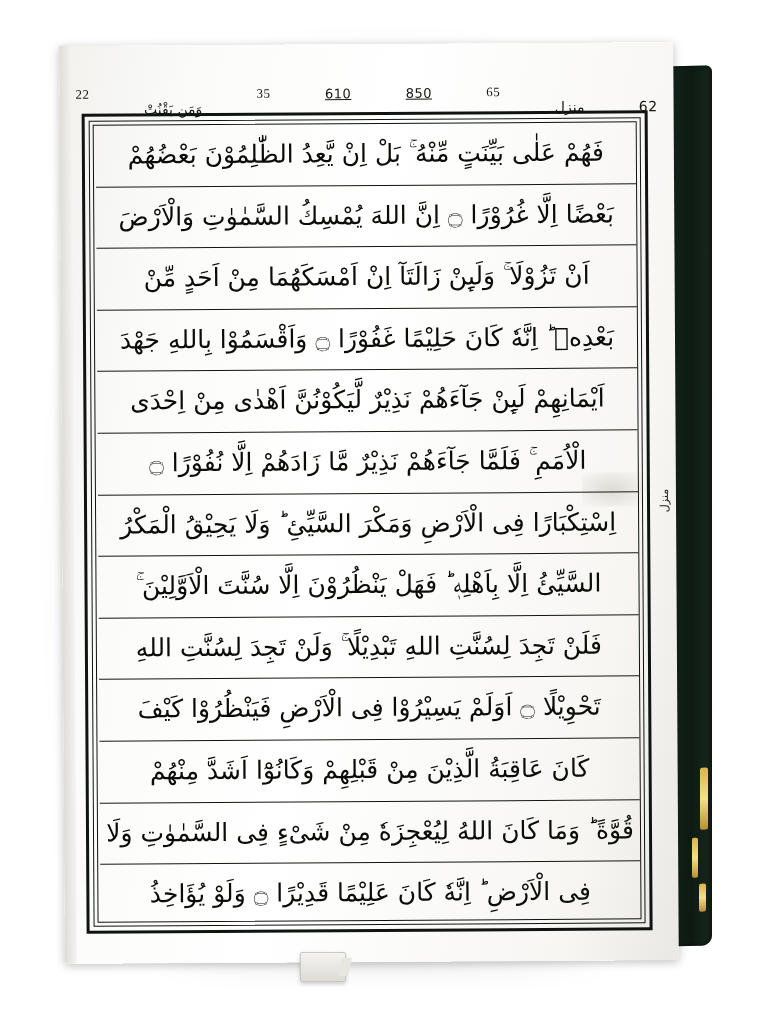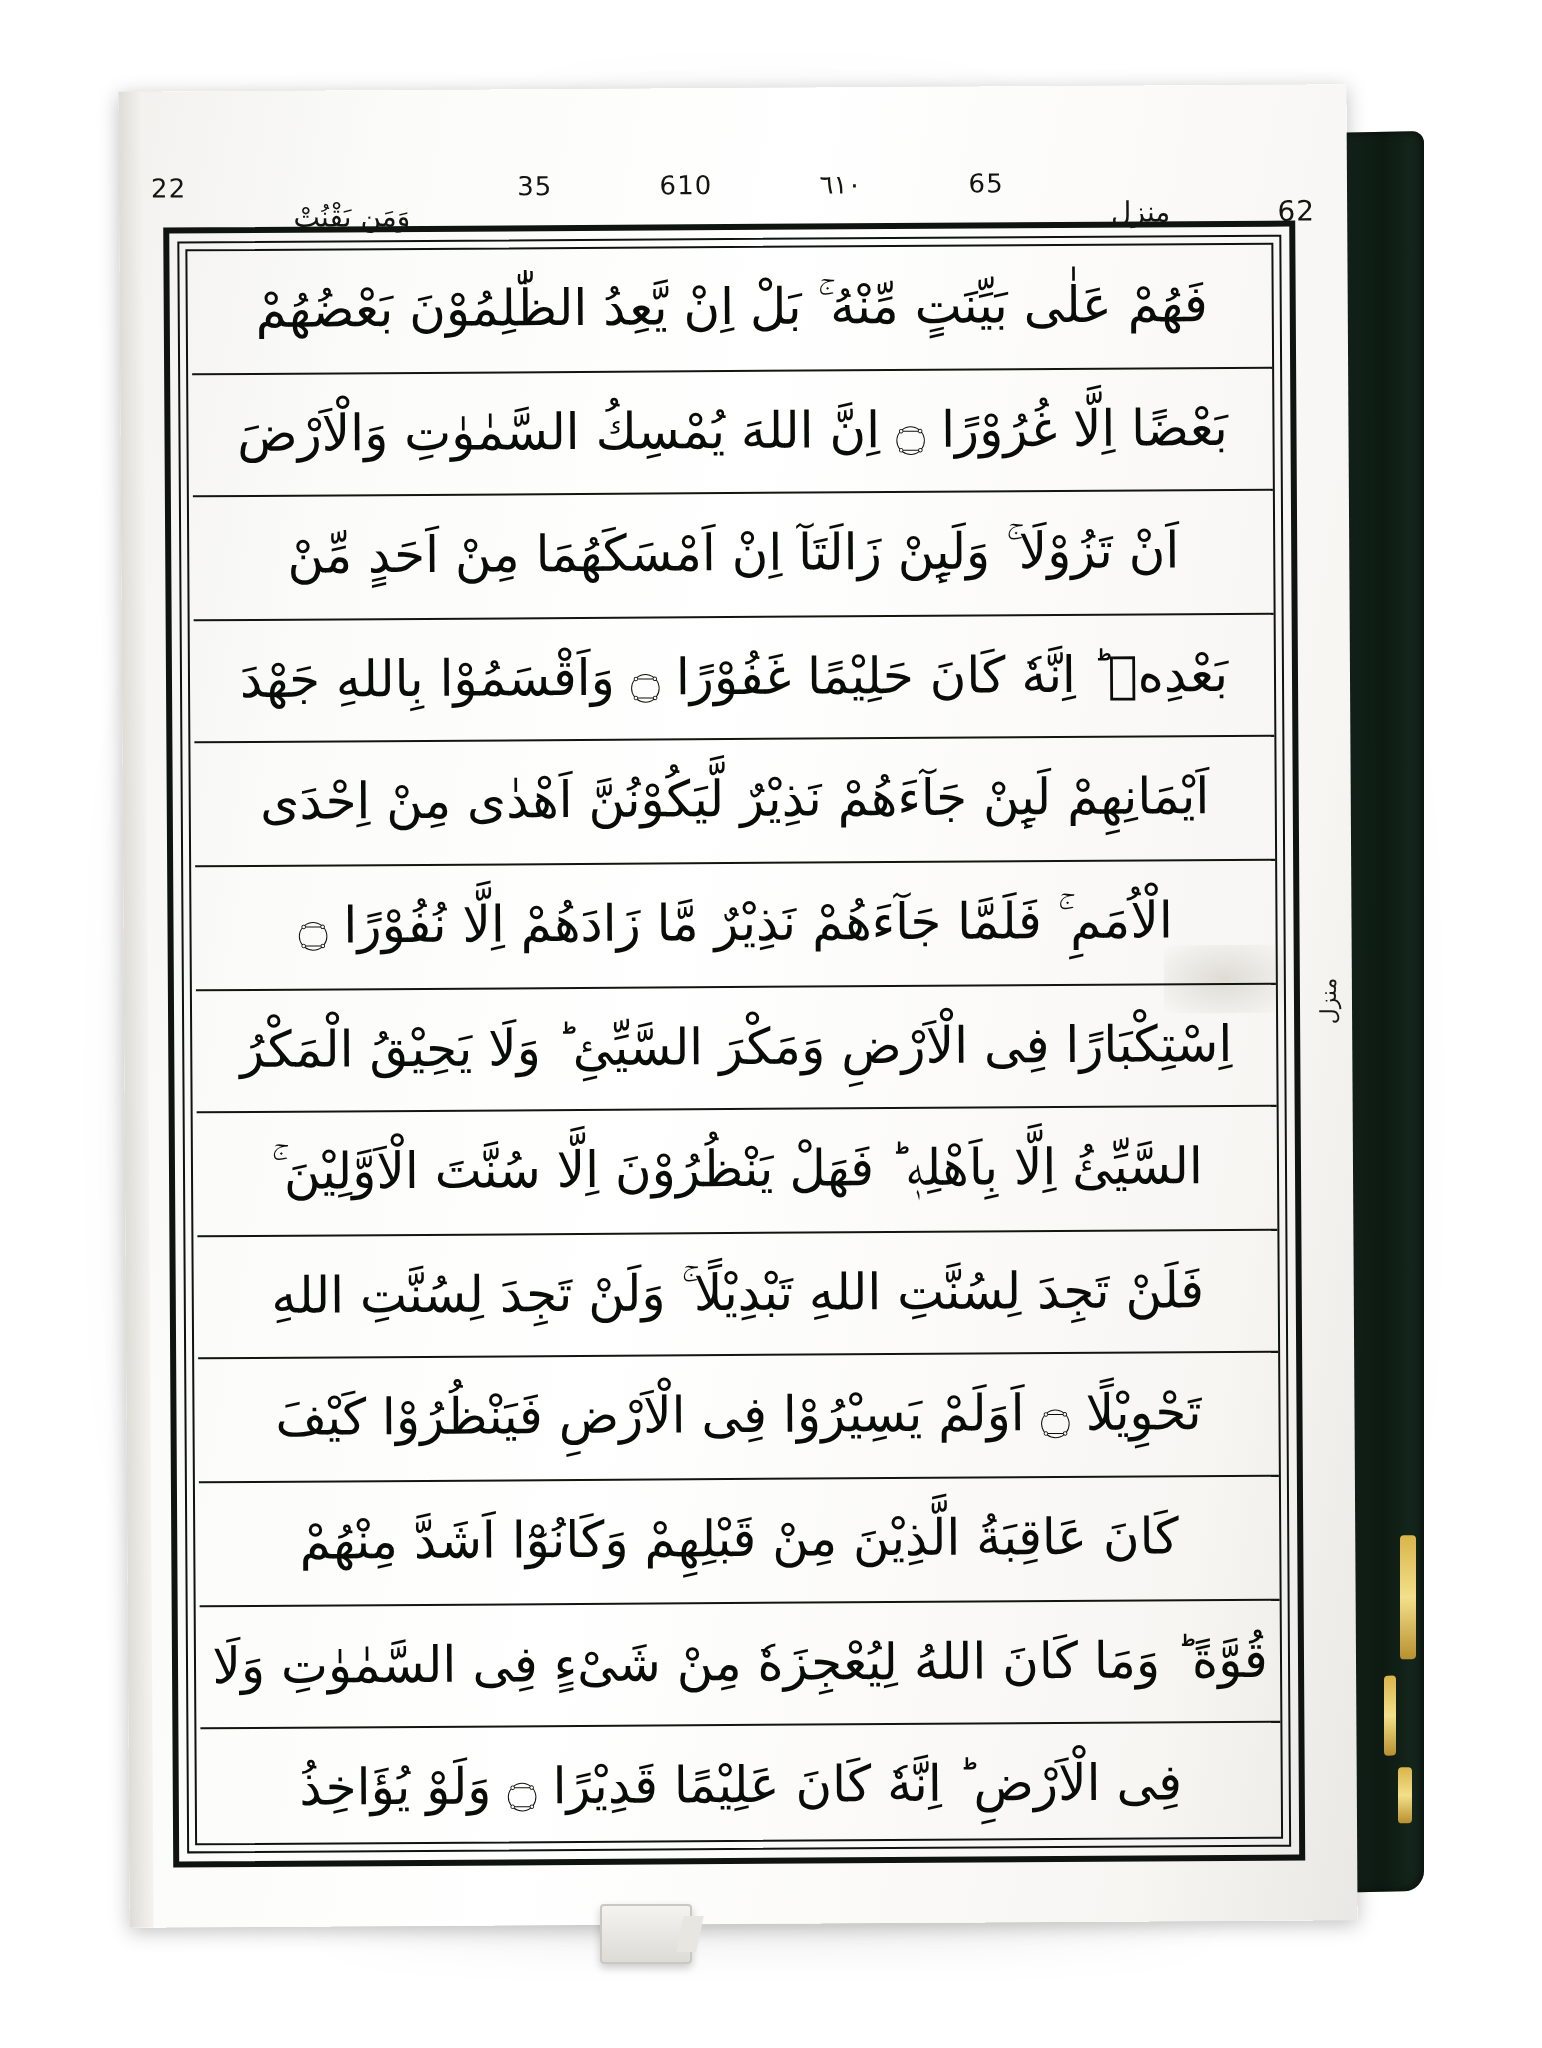--- a/index.html
+++ b/index.html
@@ -86,22 +86,22 @@
     display: flex;
     align-items: center;
     justify-content: space-between;
     direction: rtl;
     color: #14150f;
     font-size: 13px;
     letter-spacing: 0.5px;
   }
   .page-header span { white-space: nowrap; }
   .hdr-surah { font-size: 14px; margin-top: 29px; }
-  .hdr-num { font-size: 13px; }
-  .hdr-center { font-size: 13px; }
+  .hdr-num { font-size: 13px; font-family: Liberation Serif, serif; }
+  .hdr-center { font-size: 13px; text-decoration: underline; }
 
   
   .frame-outer {
     position: absolute;
     left: 22px;
     top: 68px;
     width: 566px;
     height: 820px;
     border: 3px solid #0f1410;
     box-sizing: border-box;
@@ -212,21 +212,21 @@
     <div class="spine-gold g3"></div>
   </div>
 
   <div class="page">
     <div class="page-edge"></div>
 
     <div class="page-header">
       <span class="hdr-surah">62</span>
       <span class="hdr-surah">منزل</span>
       <span class="hdr-num">65</span>
-      <span class="hdr-center">٦١٠</span>
+      <span class="hdr-center">850</span>
       <span class="hdr-center">610</span>
       <span class="hdr-num">35</span>
       <span class="hdr-surah">وَمَن يَقْنُتْ</span>
       <span class="hdr-num">22</span>
     </div>
 
     <div class="frame-outer">
       <div class="frame-inner"></div>
       <div class="frame-inner2"></div>
     </div>

